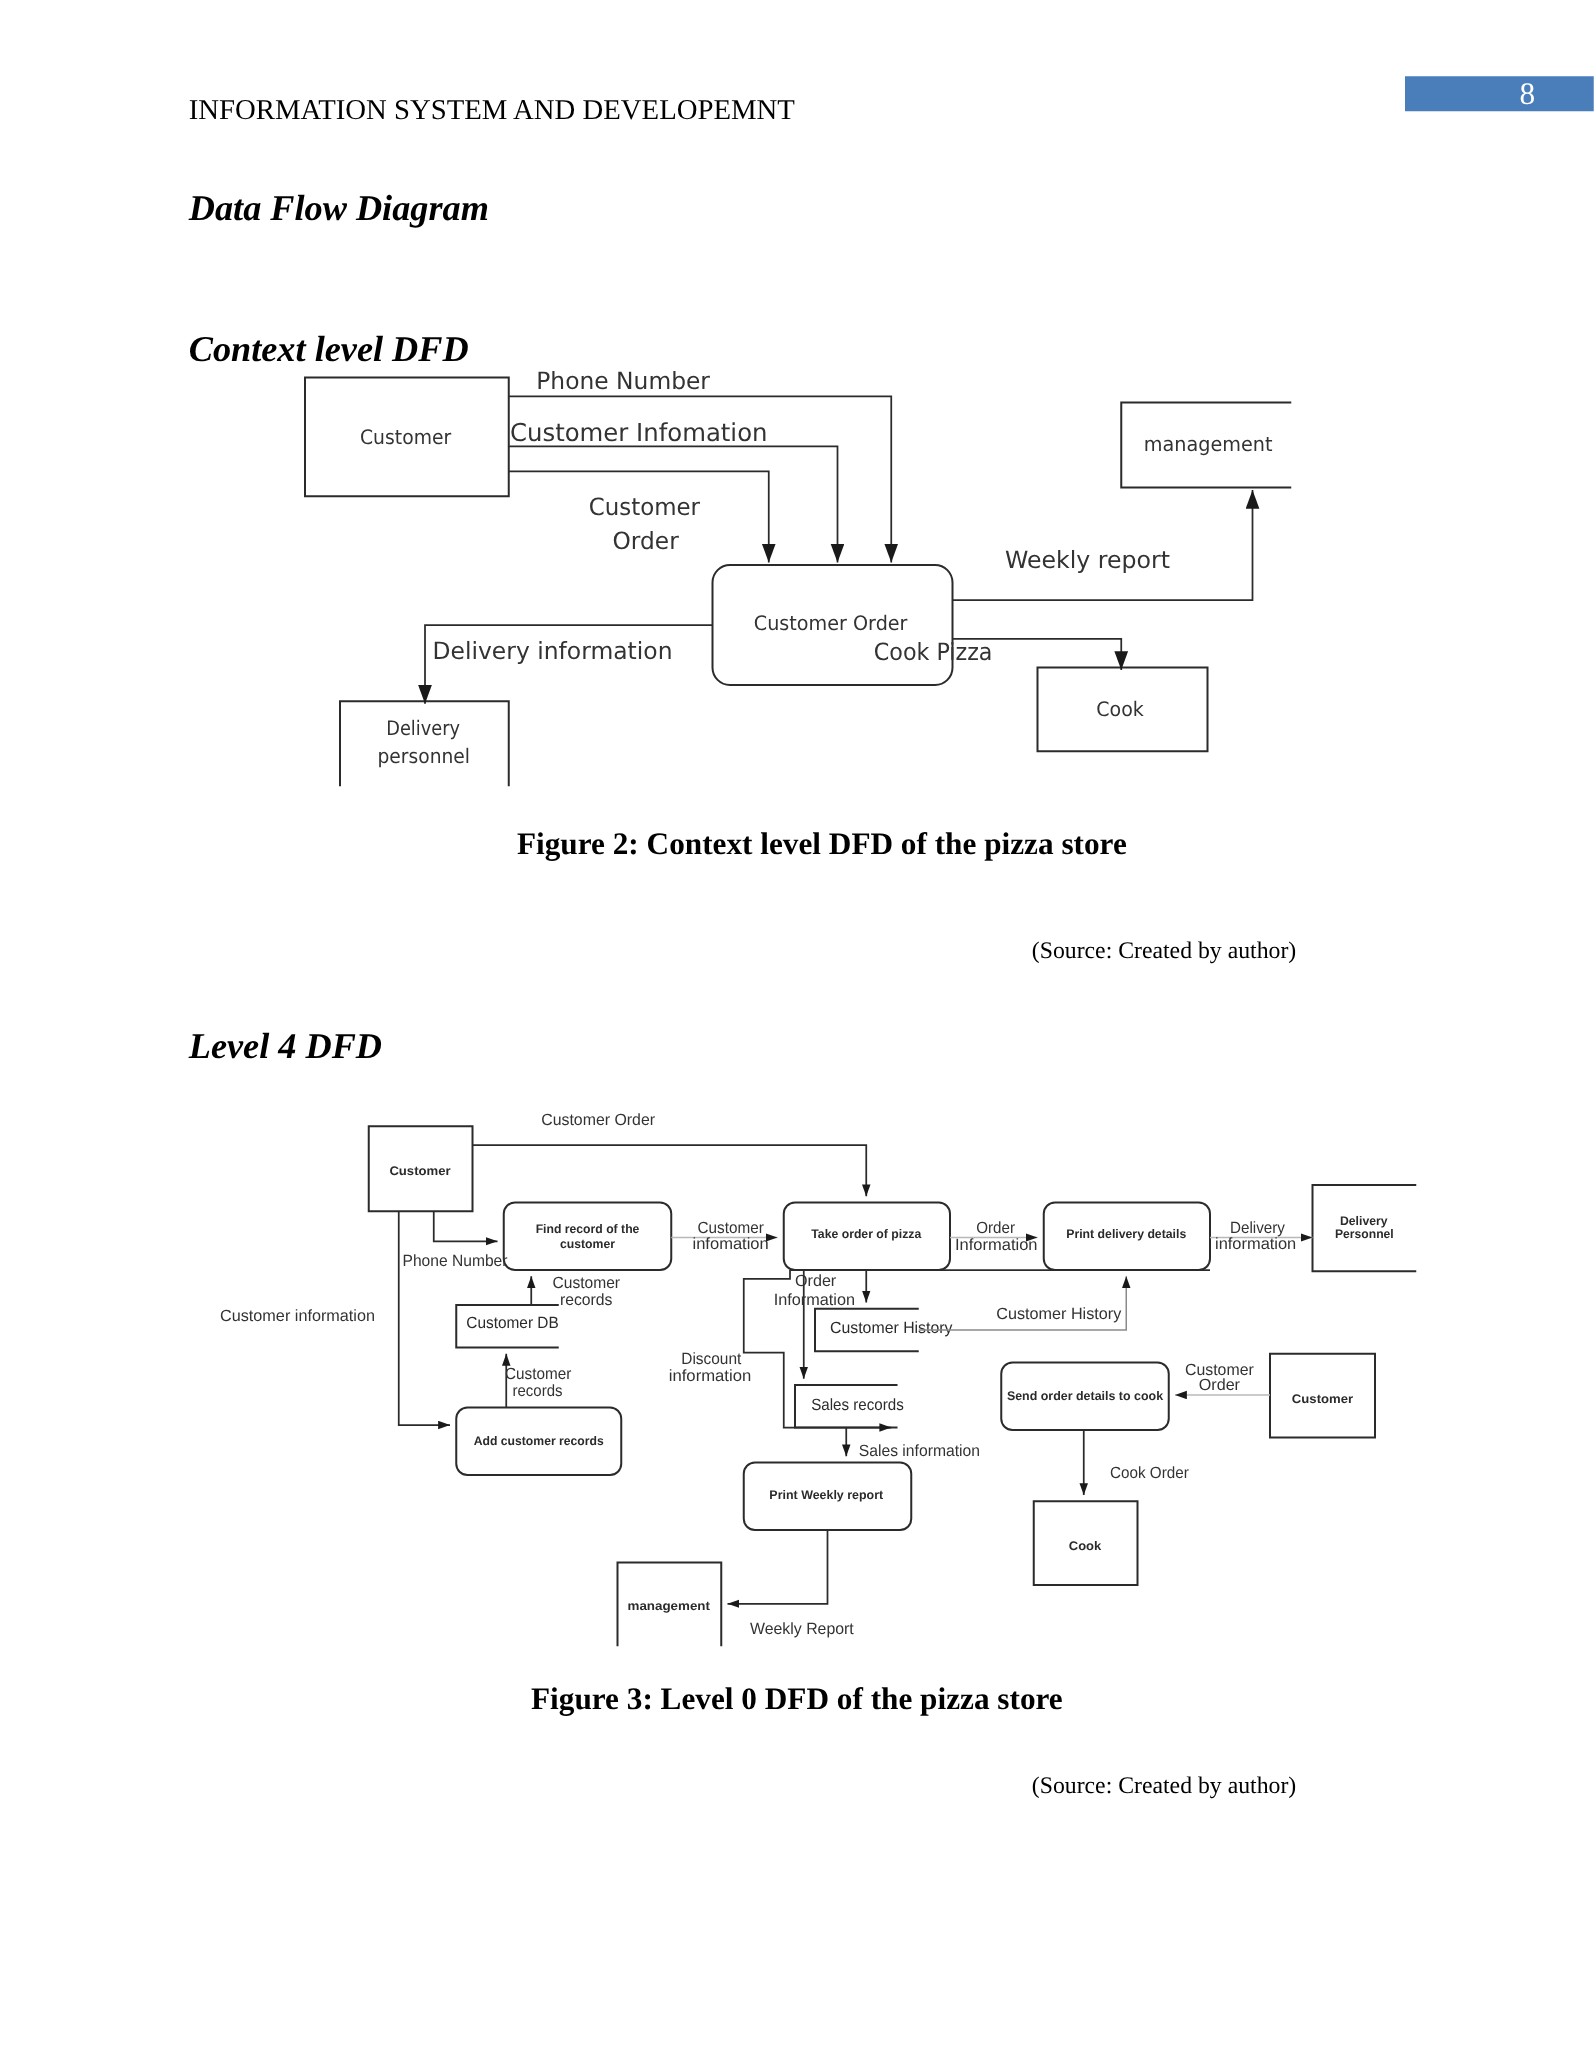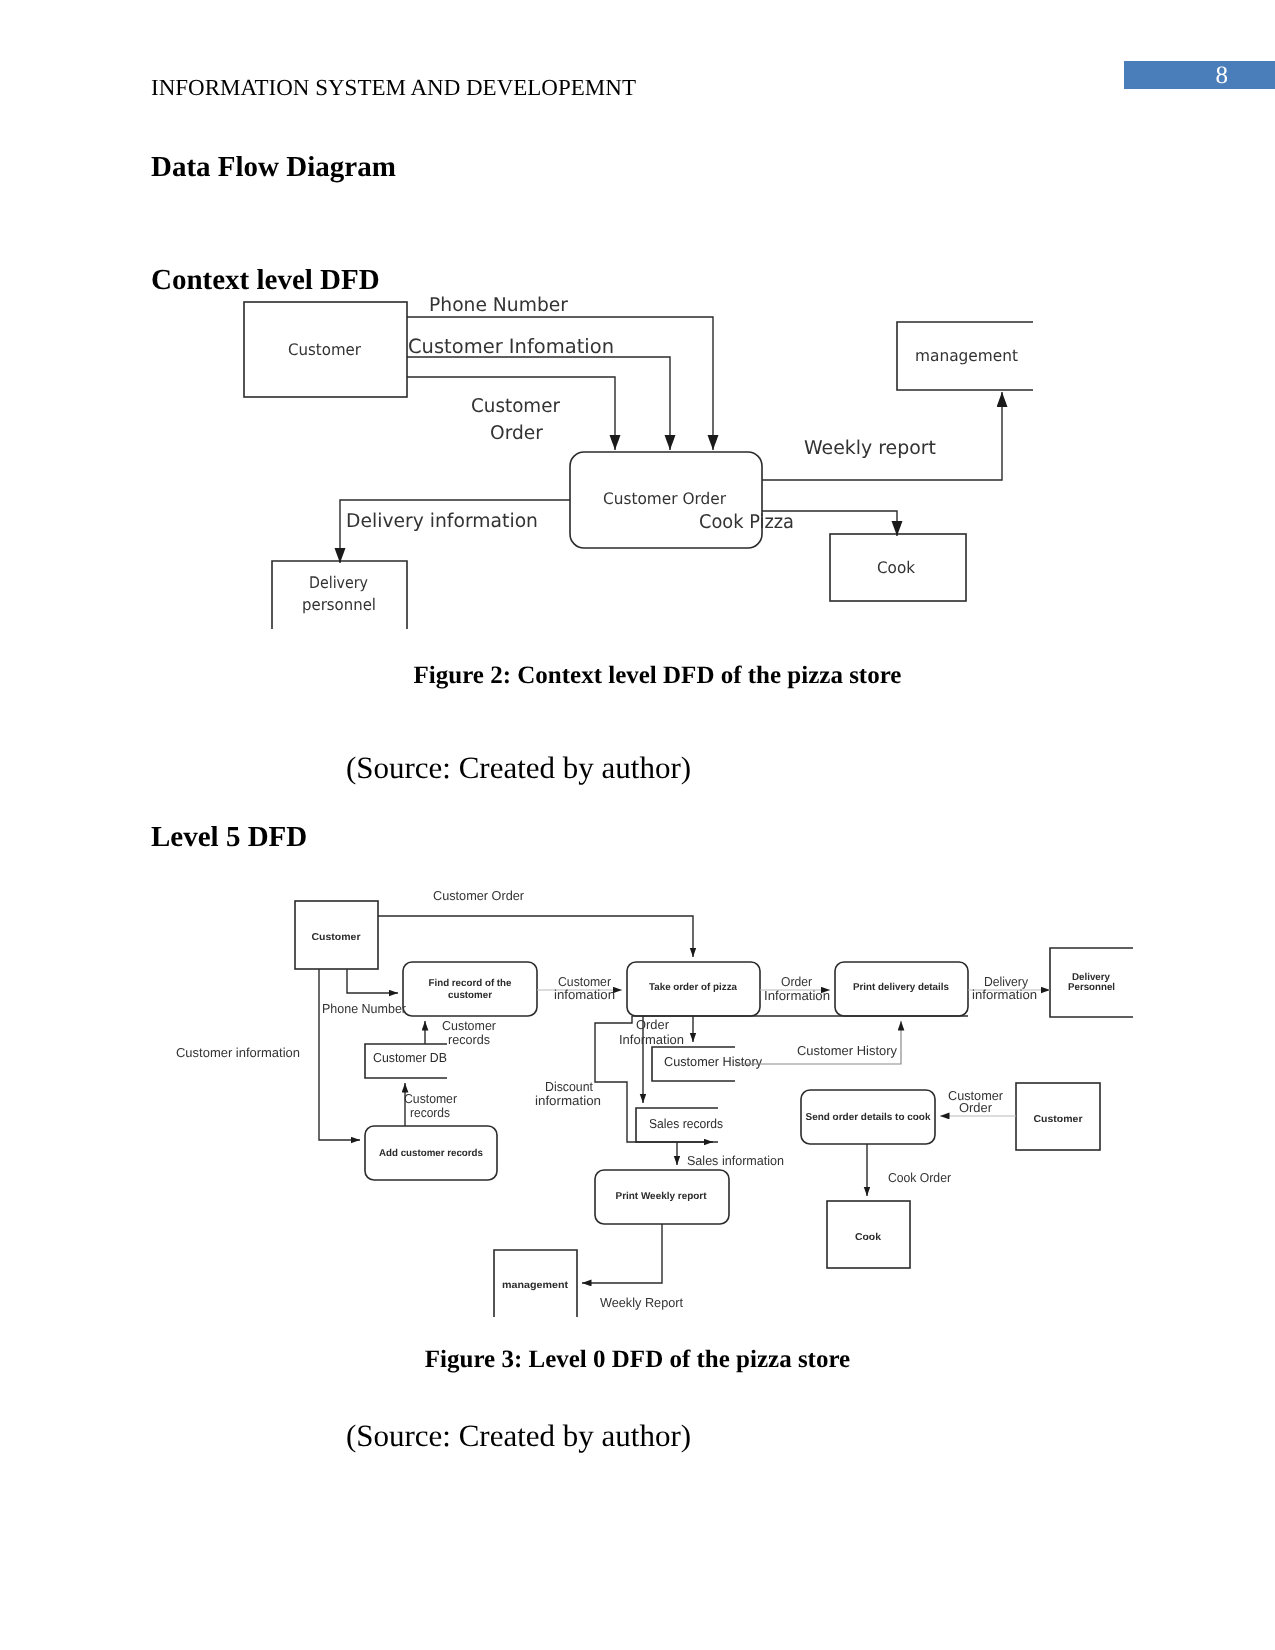--- a/index.html
+++ b/index.html
@@ -3,23 +3,23 @@
 <meta charset="utf-8">
 <title>Information System and Developemnt</title>
 <style>
   html,body{margin:0;padding:0;}
   *{-webkit-font-smoothing:antialiased;text-rendering:geometricPrecision;}
   body{width:1275px;height:1650px;background:#ffffff;font-family:"Liberation Serif",serif;overflow:hidden;position:relative;opacity:0.999;}
   .page{position:relative;width:1275px;height:1650px;}
   .pagenum-box{position:absolute;left:1124px;top:61px;width:180px;height:28px;background:#4a7ebb;}
   .pagenum-text{position:absolute;left:1124px;top:62px;width:104px;height:28px;line-height:28px;text-align:right;color:#ffffff;font-size:25px;font-family:"Liberation Serif",serif;}
   .hdr{position:absolute;left:151px;top:75px;font-size:23px;color:#000;}
-  .h1{position:absolute;font-weight:bold;font-size:29px;color:#000;}
+  .h1{position:absolute;font-weight:bold;font-size:29px;color:#000;font-style:italic;}
   .cap{position:absolute;font-weight:bold;font-size:25px;color:#000;text-align:center;left:0;width:1275px;}
-  .src{position:absolute;font-size:31px;color:#000;text-align:center;left:0;width:1037px;}
+  .src{position:absolute;font-size:19px;color:#000;text-align:right;left:0;width:1037px;}
   svg{position:absolute;left:0;top:0;overflow:visible;}
   .dfdbox{fill:none;stroke:#2b2b2b;stroke-width:1.6;}
   .dfdline{fill:none;stroke:#2b2b2b;stroke-width:1.4;}
   .dfdlinelt{fill:none;stroke:#b9b9b9;stroke-width:1.2;}
   .dfdlinemid{fill:none;stroke:#8a8a8a;stroke-width:1.2;}
   .lbl{font-family:"DejaVu Sans",sans-serif;fill:#333333;}
   .lbl2{font-family:"Liberation Sans",sans-serif;fill:#2b2b2b;font-size:10px;font-weight:bold;text-anchor:middle;}
   .lblf{font-family:"Liberation Sans",sans-serif;fill:#333333;font-size:13px;}
   .lbl3{font-family:"Liberation Sans",sans-serif;fill:#2b2b2b;font-size:13px;}
 </style>
@@ -70,21 +70,21 @@
     <text class="lbl" x="429" y="31" font-size="19" textLength="139" lengthAdjust="spacingAndGlyphs">Phone Number</text>
     <text class="lbl" x="408" y="73" font-size="19.8" textLength="206" lengthAdjust="spacingAndGlyphs">Customer Infomation</text>
     <text class="lbl" x="471" y="132" font-size="19" textLength="89" lengthAdjust="spacingAndGlyphs">Customer</text>
     <text class="lbl" x="490" y="159" font-size="19" textLength="53" lengthAdjust="spacingAndGlyphs">Order</text>
     <text class="lbl" x="804" y="174" font-size="19" textLength="132" lengthAdjust="spacingAndGlyphs">Weekly report</text>
     <text class="lbl" x="346" y="247" font-size="19" textLength="192" lengthAdjust="spacingAndGlyphs">Delivery information</text>
   </svg>
 
   <div class="cap" style="top:662px;padding-left:20px;">Figure 2: Context level DFD of the pizza store</div>
   <div class="src" style="top:750px;">(Source: Created by author)</div>
-  <div class="h1" style="left:151px;top:821px;">Level 5 DFD</div>
+  <div class="h1" style="left:151px;top:821px;">Level 4 DFD</div>
 
   <svg id="dfd2" width="1275" height="470" viewBox="0 0 1275 470" style="left:0;top:870px;">
 
     <rect class="dfdbox" x="295" y="31" width="83" height="68"></rect>
     <text class="lbl2" x="336" y="70" textLength="49" lengthAdjust="spacingAndGlyphs" text-anchor="middle">Customer</text>
 
     <rect class="dfdbox" x="403" y="92" width="134" height="54" rx="9" ry="9"></rect>
     <text class="lbl2" x="470" y="116" textLength="83" lengthAdjust="spacingAndGlyphs" text-anchor="middle">Find record of the</text>
     <text class="lbl2" x="470" y="128" textLength="44" lengthAdjust="spacingAndGlyphs" text-anchor="middle">customer</text>
 

